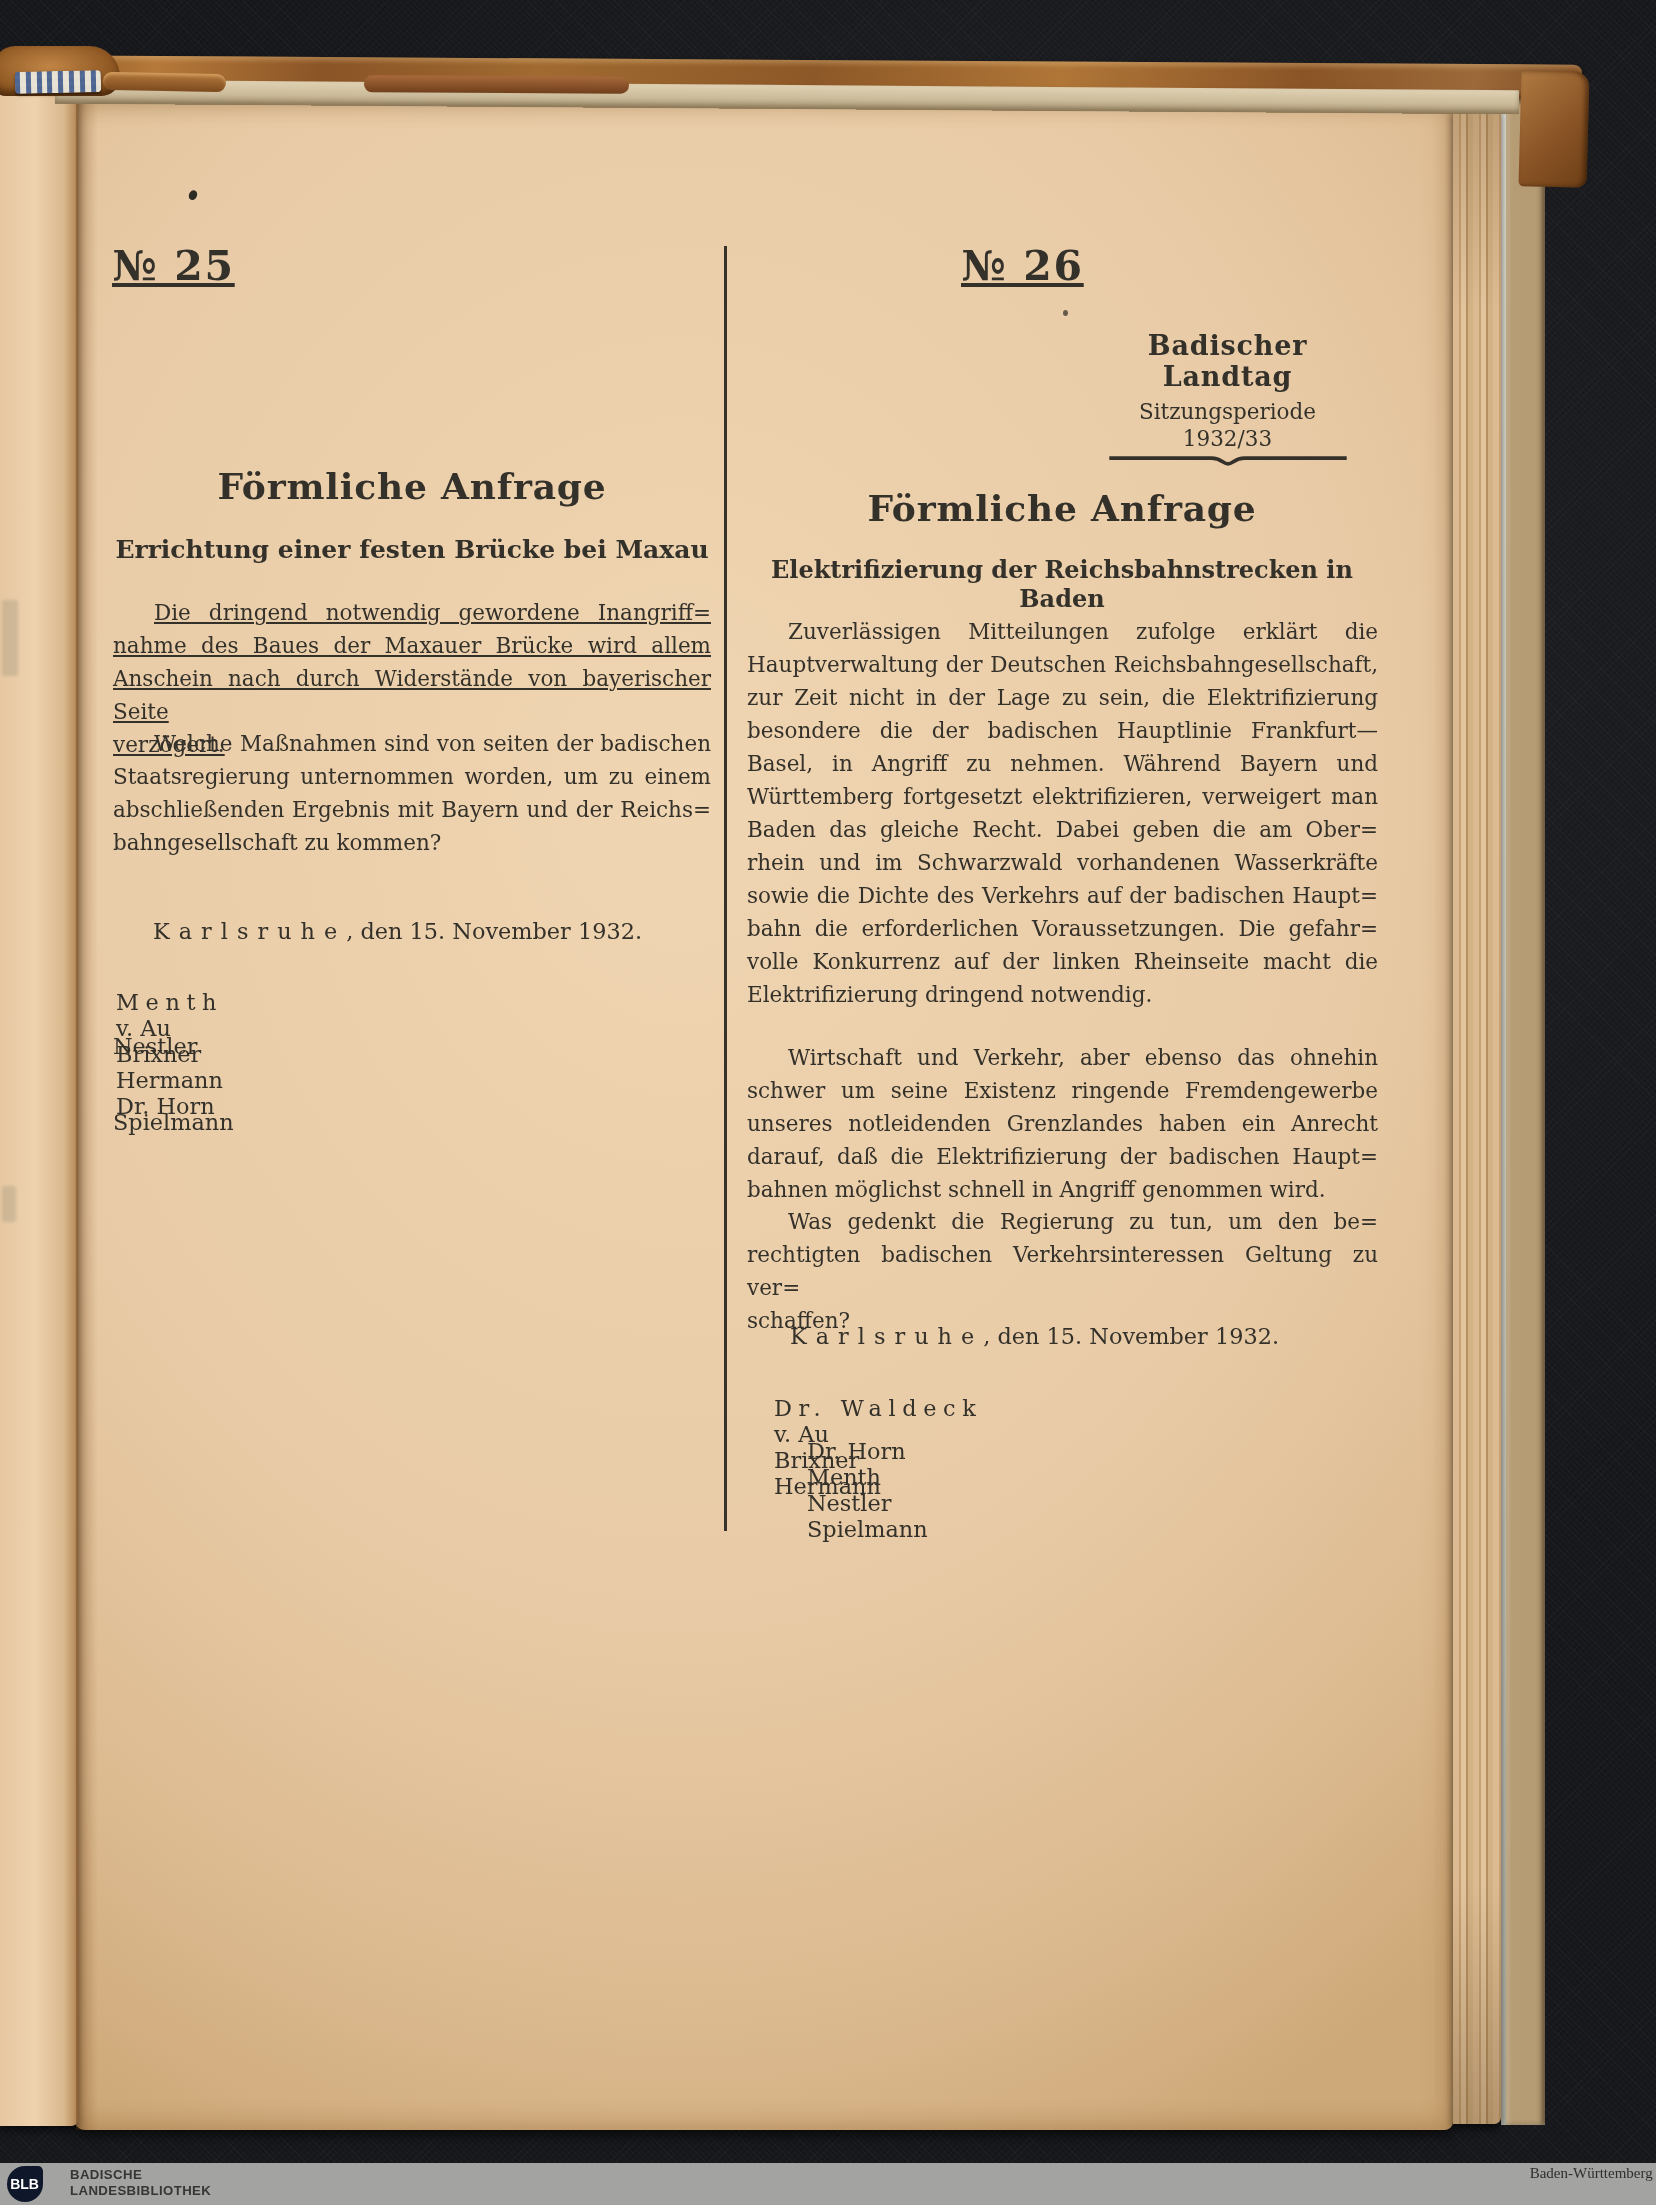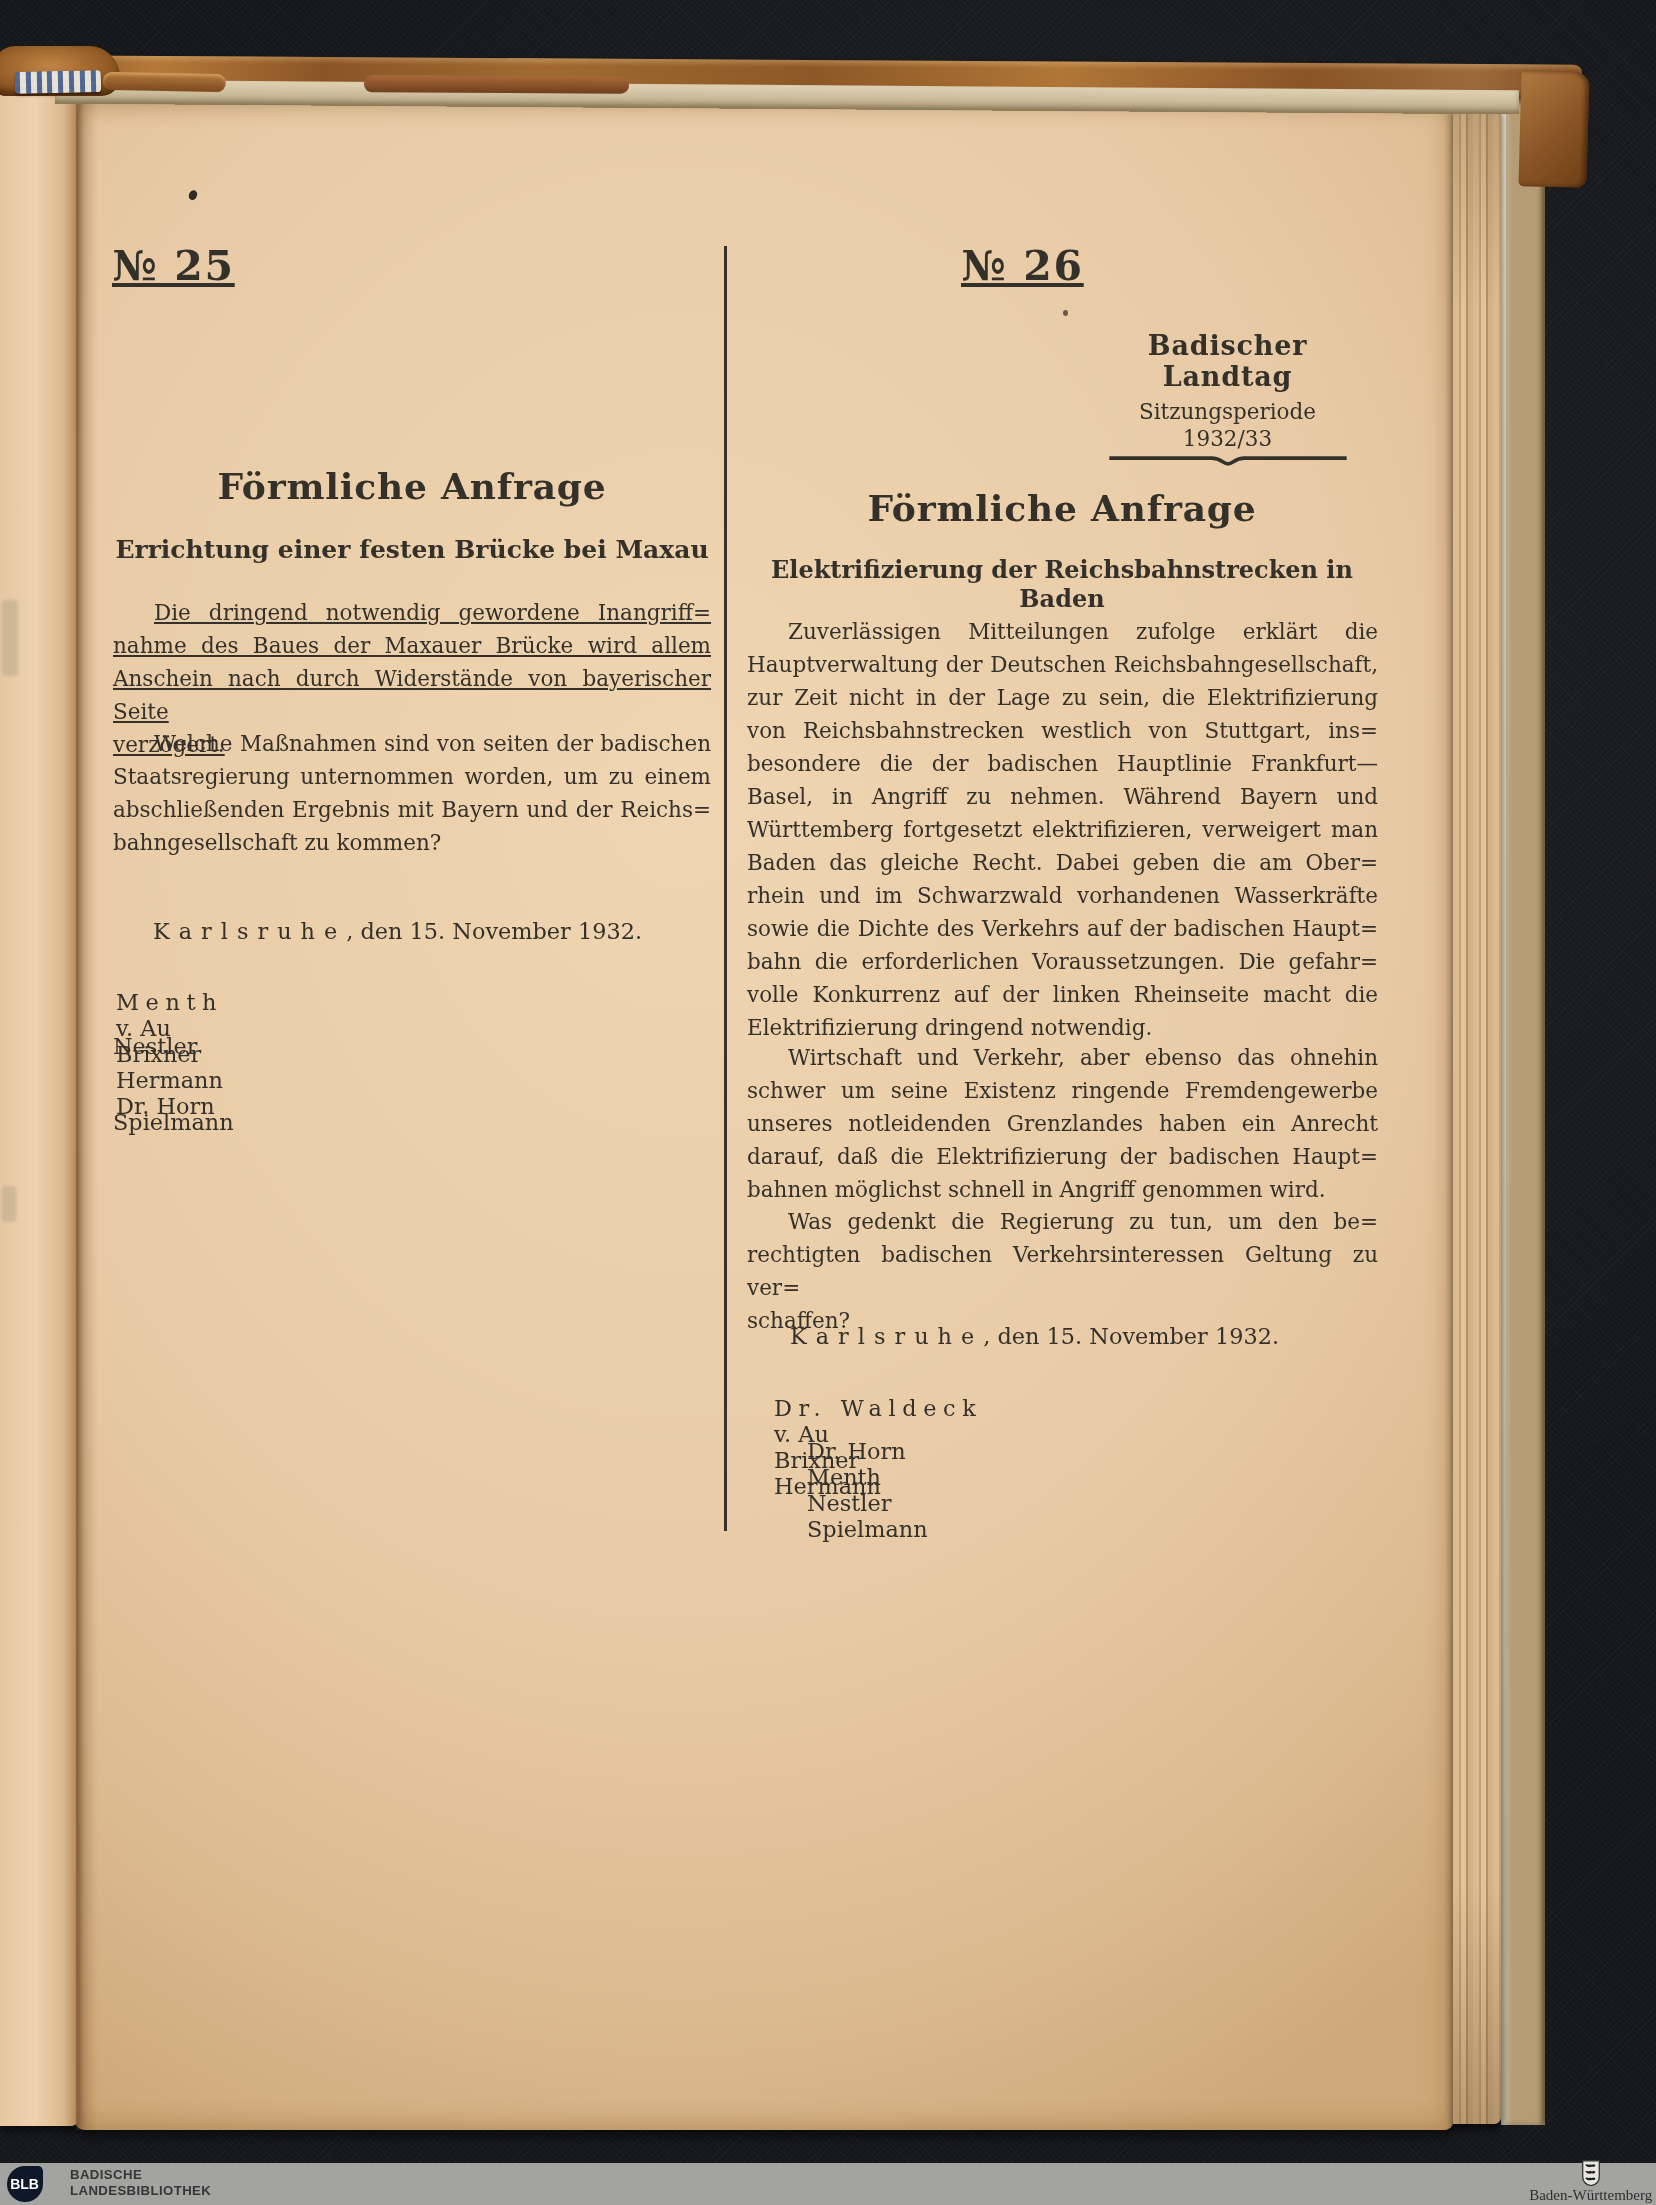--- a/index.html
+++ b/index.html
@@ -88,21 +88,21 @@
   .ink-dot{border-radius:50%;background:#2e2b24;z-index:6;}
   .show-through{z-index:4;background:rgba(105,110,92,.2);filter:blur(1.7px);border-radius:2.5px;}
 
   
   .footer-bar{left:0;top:2163px;width:1656px;height:42px;z-index:10;display:flex;align-items:center;}
   .blb-badge{position:absolute;left:6.6px;top:3.3px;width:36px;height:36px;
     border-radius:50% 14% 50% 50%;display:flex;align-items:center;justify-content:center;
     font-family:"Liberation Sans",sans-serif;font-weight:bold;font-size:14px;color:#fff;}
   .lib-name{position:absolute;left:70px;top:4.1px;font-family:"Liberation Sans",sans-serif;
     font-weight:bold;font-size:13.2px;line-height:15.7px;color:#363636;letter-spacing:0.4px;}
-  .bw-block{position:absolute;right:3.3px;top:-3.3px;width:124px;display:flex;flex-direction:column;align-items:center;}
+  .bw-block{position:absolute;right:3.3px;top:-3.3px;width:124px;display:flex;flex-direction:row;align-items:center;}
   .bw-text{font-family:"Liberation Serif",serif;font-size:15px;color:#2e2e2e;margin-top:0.8px;white-space:nowrap;}
 </style>
 </head>
 <body>
 
 <div id="stage">
 
   <div class="abs book-top"></div>
   <div class="abs top-edges"></div>
   <div class="abs corner-tr"></div>
@@ -163,21 +163,20 @@
       <path d="M2,5 H126 C138,5 140,12 146,12 C152,12 154,5 166,5 H290" stroke="#34312a" stroke-width="4.5" fill="none"></path>
     </svg>
   </div>
 
   <div class="abs ink heading" style="left:745px;top:487px;width:634px;">Förmliche Anfrage</div>
   <div class="abs ink subheading" style="left:745px;top:555px;width:634px;font-size:24px;">Elektrifizierung der Reichsbahnstrecken in Baden</div>
   <div class="abs ink para" style="left:747px;top:615px;width:631px;">
       <div class="tline j ind">Zuverlässigen Mitteilungen zufolge erklärt die</div>
       <div class="tline j">Hauptverwaltung der Deutschen Reichsbahngesellschaft,</div>
       <div class="tline j">zur Zeit nicht in der Lage zu sein, die Elektrifizierung</div>
-      <div class="tline j">von Reichsbahnstrecken westlich von Stuttgart, ins=</div>
       <div class="tline j">besondere die der badischen Hauptlinie Frankfurt—</div>
       <div class="tline j">Basel, in Angriff zu nehmen.  Während Bayern und</div>
       <div class="tline j">Württemberg fortgesetzt elektrifizieren, verweigert man</div>
       <div class="tline j">Baden das gleiche Recht.  Dabei geben die am Ober=</div>
       <div class="tline j">rhein und im Schwarzwald vorhandenen Wasserkräfte</div>
       <div class="tline j">sowie die Dichte des Verkehrs auf der badischen Haupt=</div>
       <div class="tline j">bahn die erforderlichen Voraussetzungen.  Die gefahr=</div>
       <div class="tline j">volle Konkurrenz auf der linken Rheinseite macht die</div>
       <div class="tline">Elektrifizierung dringend notwendig.</div>
     </div>

